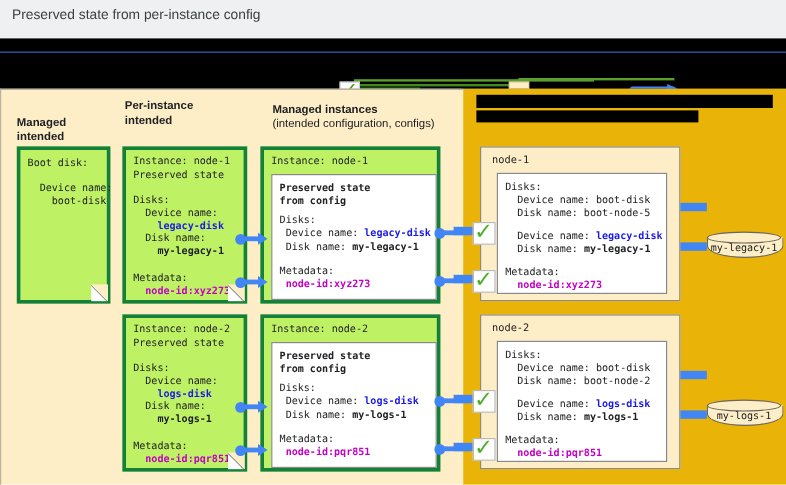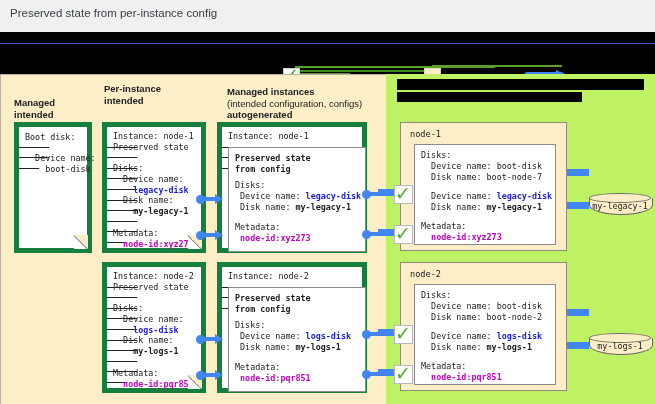--- a/index.html
+++ b/index.html
@@ -67,43 +67,42 @@
   .panel-left{
     position:absolute;left:0px;top:74px;width:386px;height:330px;
     background:#fdeec8;
     border-left:1px solid #b8b2a0;
     border-top:1px solid #b8b2a0;
     box-sizing:border-box;
   }
   
   .panel-right{
     position:absolute;left:386px;top:74px;width:269px;height:330px;
-    background:#bef264;
+    background:#eab308;
     box-sizing:border-box;
   }
   .panel-right .redact-line{position:absolute;background:#000000;}
 
   
   .colhead{
     position:absolute;
     font-family:"Liberation Sans", sans-serif;
     font-size:9.5px;font-weight:bold;color:#202124;
     line-height:11.5px;white-space:nowrap;
   }
   .colhead .reg{font-weight:normal;}
 
   
   .box{
-    position:absolute;background:#ffffff;
-    border:5px solid #15803d;
+    position:absolute;background:#bef264;
+    border:3px solid #15803d;
     box-sizing:border-box;
     font-family:"DejaVu Sans Mono","Liberation Mono",monospace;
     font-size:8.4px;line-height:10.6px;color:#202124;
     white-space:pre;
-    text-decoration:underline;
   }
   .box .pad{position:absolute;left:6px;top:5px;}
   
   .fold{
     position:absolute;right:-1px;bottom:-1px;width:14px;height:14px;
     background:linear-gradient(225deg,#fdeec8 0%,#fdeec8 50%,#b9b9b9 50%,#8a8a8a 54%,#ffffff 56%);
   }
 
   .inner-box{
     position:absolute;background:#ffffff;border:1px solid #8a8a8a;
@@ -196,21 +195,20 @@
       <div>Managed</div>
       <div>intended</div>
     </div>
     <div class="colhead" style="left:103px;top:8px;">
       <div>Per-instance</div>
       <div>intended</div>
     </div>
     <div class="colhead" style="left:216px;top:11px;margin-left:10px;">
       <div>Managed instances</div>
       <div class="reg">(intended configuration, configs)</div>
-      <div>autogenerated</div>
     </div>
 
     <div class="box" style="left:13px;top:47px;width:78px;height:131px;">
       <div class="pad">Boot disk:
 
   Device name:
     boot-disk</div>
       <div class="fold"></div>
     </div>
 
@@ -269,21 +267,21 @@
 
   <div class="panel-right">
     <div class="redact-line" style="left:11px;top:5px;width:247px;height:11px;"></div>
     <div class="redact-line" style="left:11px;top:18px;width:185px;height:10px;"></div>
 
     <div class="node-card" style="left:14px;top:48px;width:167px;height:129px;">
       <div class="cap">node-1</div>
       <div class="inner-box" style="left:13px;top:21px;width:142px;height:101px;">
         <div class="mono" style="position:absolute;left:6px;top:5px;">Disks:</div>
         <div class="mono" style="position:absolute;left:6px;top:16px;">  Device name: boot-disk</div>
-        <div class="mono" style="position:absolute;left:6px;top:27px;">  Disk name: boot-node-7</div>
+        <div class="mono" style="position:absolute;left:6px;top:27px;">  Disk name: boot-node-5</div>
         <div class="mono" style="position:absolute;left:6px;top:46px;"><span>  Device name: </span><span class="blue">legacy-disk</span></div>
         <div class="mono" style="position:absolute;left:6px;top:57px;"><span>  Disk name: </span><span class="b">my-legacy-1</span></div>
         <div class="mono" style="position:absolute;left:6px;top:76px;">Metadata:</div>
         <div class="mono mag" style="position:absolute;left:6px;top:87px;">  node-id:xyz273</div>
       </div>
     </div>
 
     <div class="node-card" style="left:14px;top:188px;width:167px;height:129px;">
       <div class="cap">node-2</div>
       <div class="inner-box" style="left:13px;top:21px;width:142px;height:101px;">

